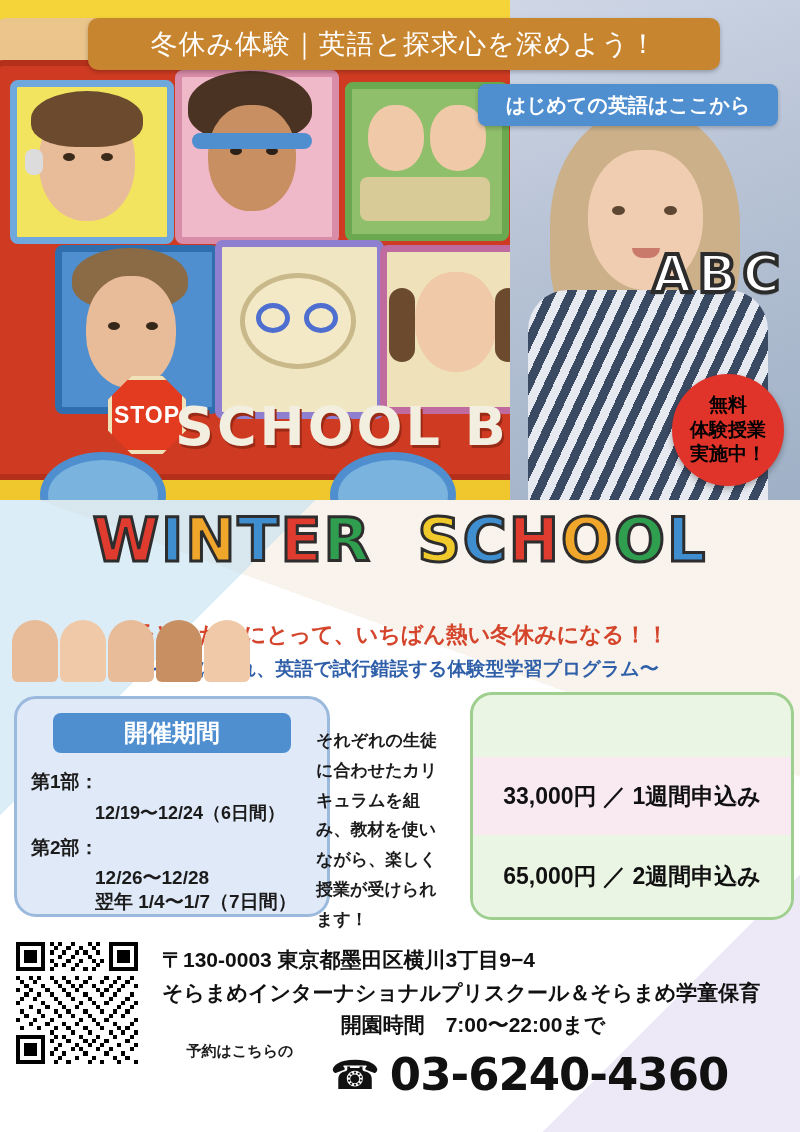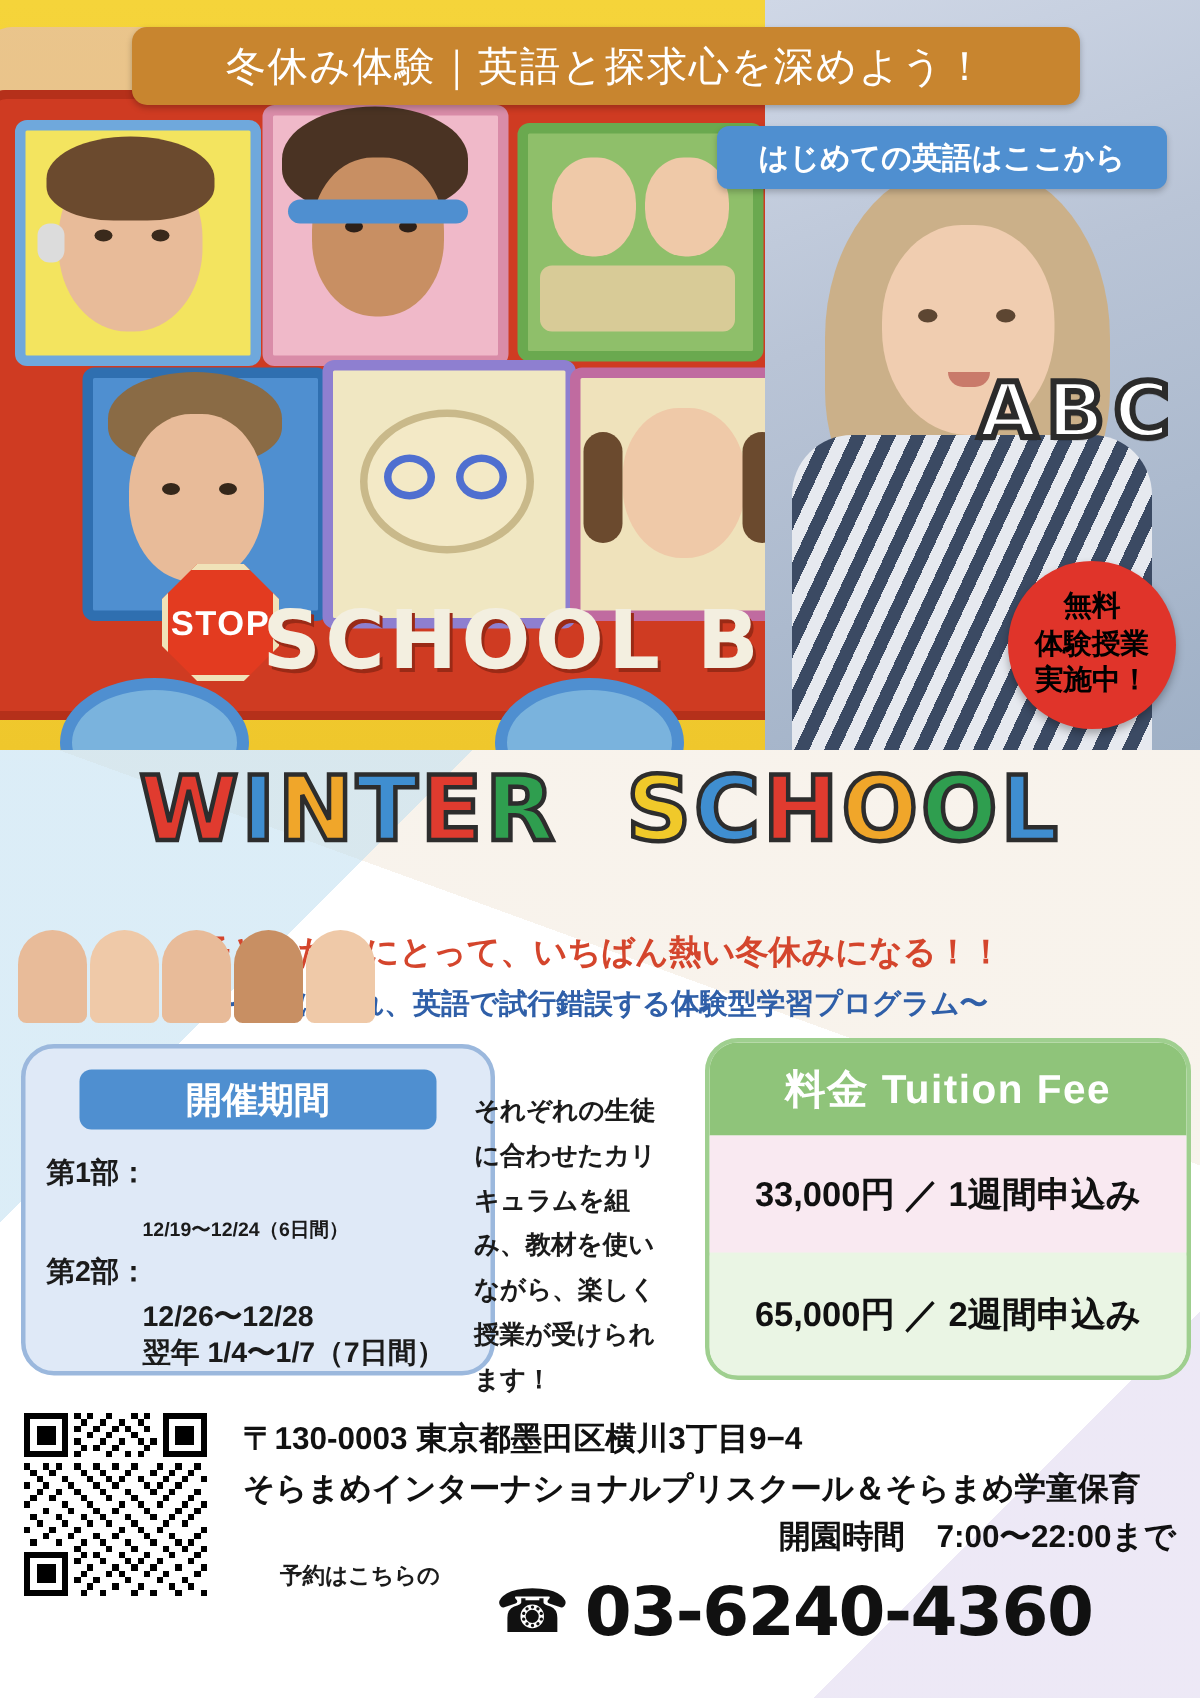--- a/index.html
+++ b/index.html
@@ -158,21 +158,21 @@
     position:absolute;left:14px;top:196px;width:310px;height:215px;
     background:#dfe9f7;border:3px solid #9bb8dd;border-radius:22px;
   }
   .card-period .hd{
     position:absolute;left:36px;top:14px;width:238px;height:40px;
     background:#4f8fd0;border-radius:8px;color:#fff;font-size:24px;font-weight:bold;
     display:flex;align-items:center;justify-content:center;
   }
   .per-line{position:absolute;color:#1b1b1b;font-size:19px;font-weight:bold;}
   .p1{left:14px;top:70px;}
-  .p1d{left:78px;top:112px;font-size:13px;}
+  .p1d{left:78px;top:102px;font-size:18px;}
   .p2{left:14px;top:136px;}
   .p2d{left:78px;top:166px;}
   .p2e{left:78px;top:190px;}
 
   .midnote{
     position:absolute;left:316px;top:226px;width:128px;
     color:#1b1b1b;font-size:17px;line-height:1.75;font-weight:bold;
   }
 
   
@@ -199,21 +199,21 @@
   }
   .qr svg{display:block;}
   .qr-cap{
     position:absolute;left:150px;top:540px;width:180px;
     color:#1b1b1b;font-size:15px;font-weight:bold;line-height:1.5;text-align:center;
   }
   .addr{
     position:absolute;left:162px;top:444px;width:630px;
     color:#111;font-size:21px;line-height:1.55;font-weight:bold;
   }
-  .addr .l3{text-align:right;padding-right:8px;}
+  .addr .l3{text-align:center;padding-right:8px;}
   .tel{
     position:absolute;left:330px;top:548px;width:470px;
     display:flex;align-items:center;gap:10px;
   }
   .tel-icon{font-size:40px;color:#111;line-height:1;}
   .tel-num{
     font-size:45px;font-weight:bold;color:#111;letter-spacing:-1px;
     font-family:"DejaVu Sans",sans-serif;
   }
 </style>
@@ -316,21 +316,20 @@
       <div class="per-line p1">第1部：</div>
       <div class="per-line p1d">12/19〜12/24（6日間）</div>
       <div class="per-line p2">第2部：</div>
       <div class="per-line p2d">12/26〜12/28</div>
       <div class="per-line p2e">翌年 1/4〜1/7（7日間）</div>
     </div>
 
     <div class="midnote">それぞれの生徒に合わせたカリキュラムを組み、教材を使いながら、楽しく授業が受けられます！</div>
 
     <div class="card-fee">
-      <div class="fee-hd">料金 Tuition Fee</div>
       <div class="fee-row r1">33,000円 ／ 1週間申込み</div>
       <div class="fee-row r2">65,000円 ／ 2週間申込み</div>
     </div>
 
     <div class="qr">
       <svg width="122" height="122" viewBox="0 0 29 29" shape-rendering="crispEdges" aria-hidden="true">
         <rect width="29" height="29" fill="#fff"></rect>
         <g fill="#000">
           <rect x="0" y="0" width="7" height="1"></rect>
             <rect x="0" y="6" width="7" height="1"></rect>

